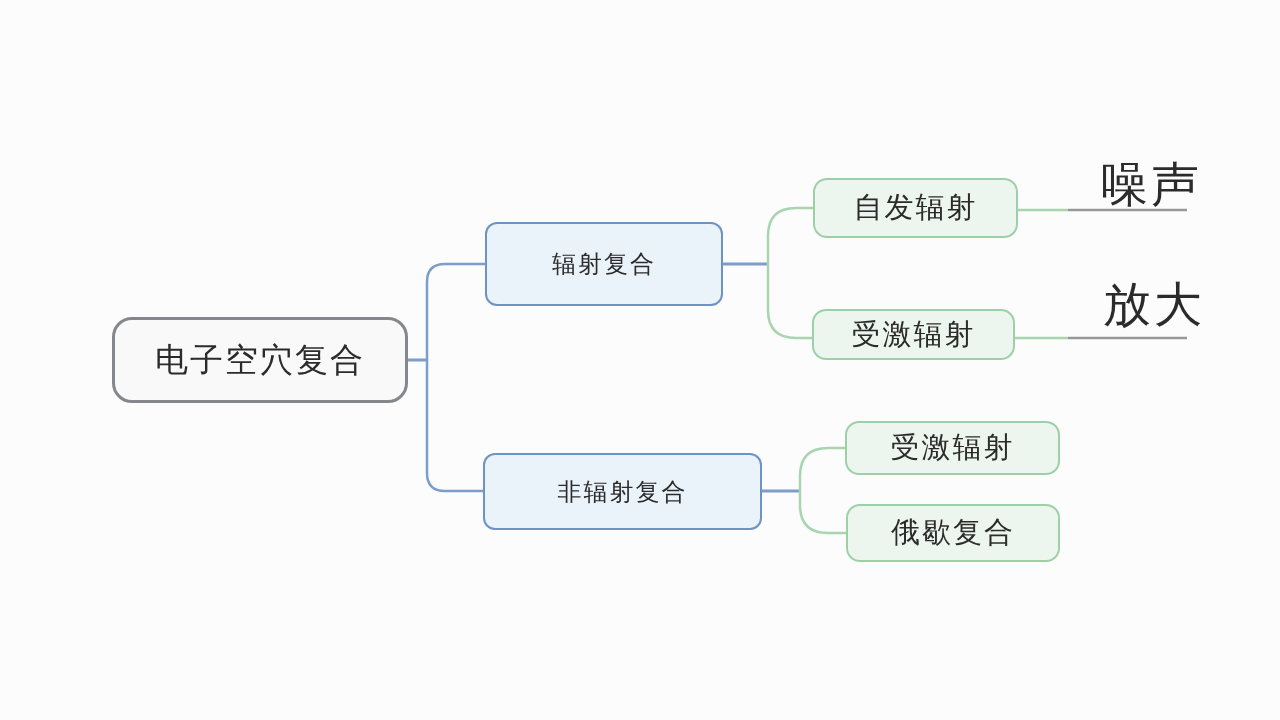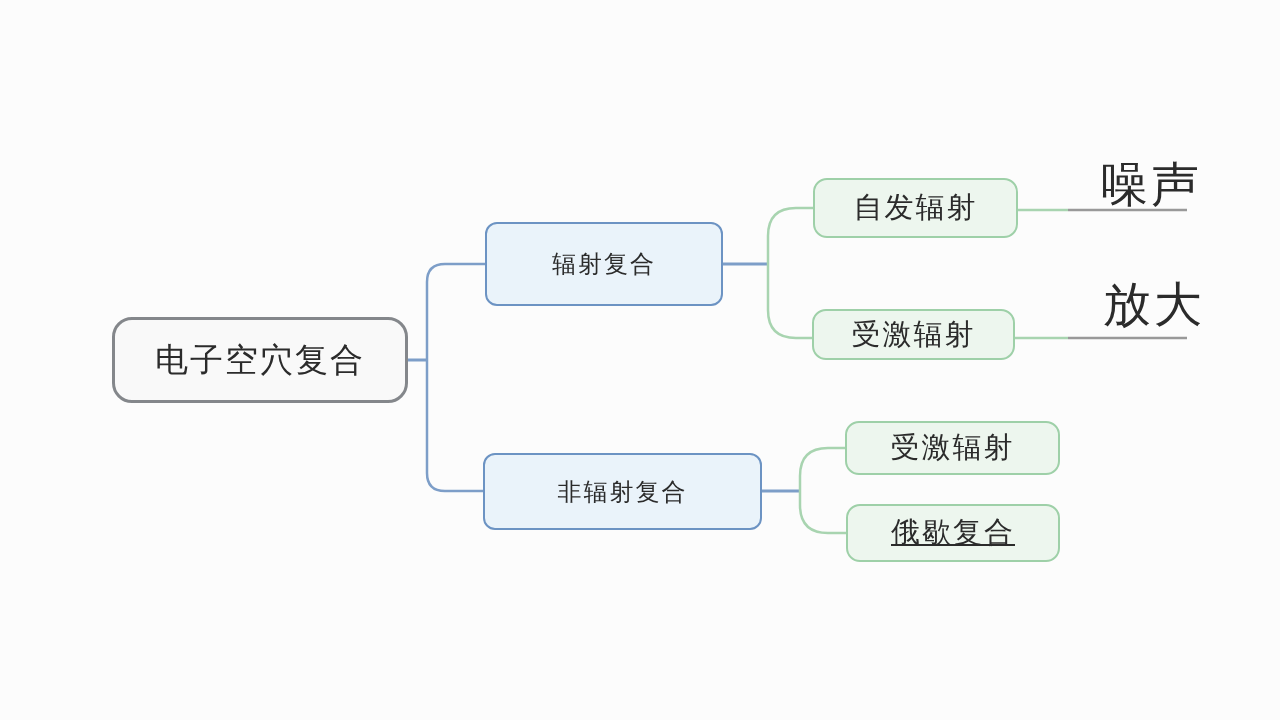--- a/index.html
+++ b/index.html
@@ -29,21 +29,21 @@
   }
   .node-radiative{left:485px;top:222px;width:238px;height:84px;}
   .node-nonradiative{left:483px;top:453px;width:279px;height:77px;}
   .node-child{
     background:var(--child-fill);border:2px solid var(--child-border);
     border-radius:14px;font-size:29px;
   }
   .node-spontaneous{left:813px;top:178px;width:205px;height:60px;}
   .node-stimulated{left:812px;top:309px;width:203px;height:51px;}
   .node-surface{left:845px;top:421px;width:215px;height:54px;}
-  .node-auger{left:846px;top:504px;width:214px;height:58px;text-decoration:underline;}
+  .node-auger{left:846px;top:504px;width:214px;height:58px;}
   .leaf-label{
     position:absolute;font-size:48px;letter-spacing:3px;white-space:nowrap;
     line-height:42px;
   }
   .leaf-noise{left:1100px;top:164px;}
   .leaf-amplify{left:1103px;top:284px;}
 </style>
 </head>
 <body>
 

